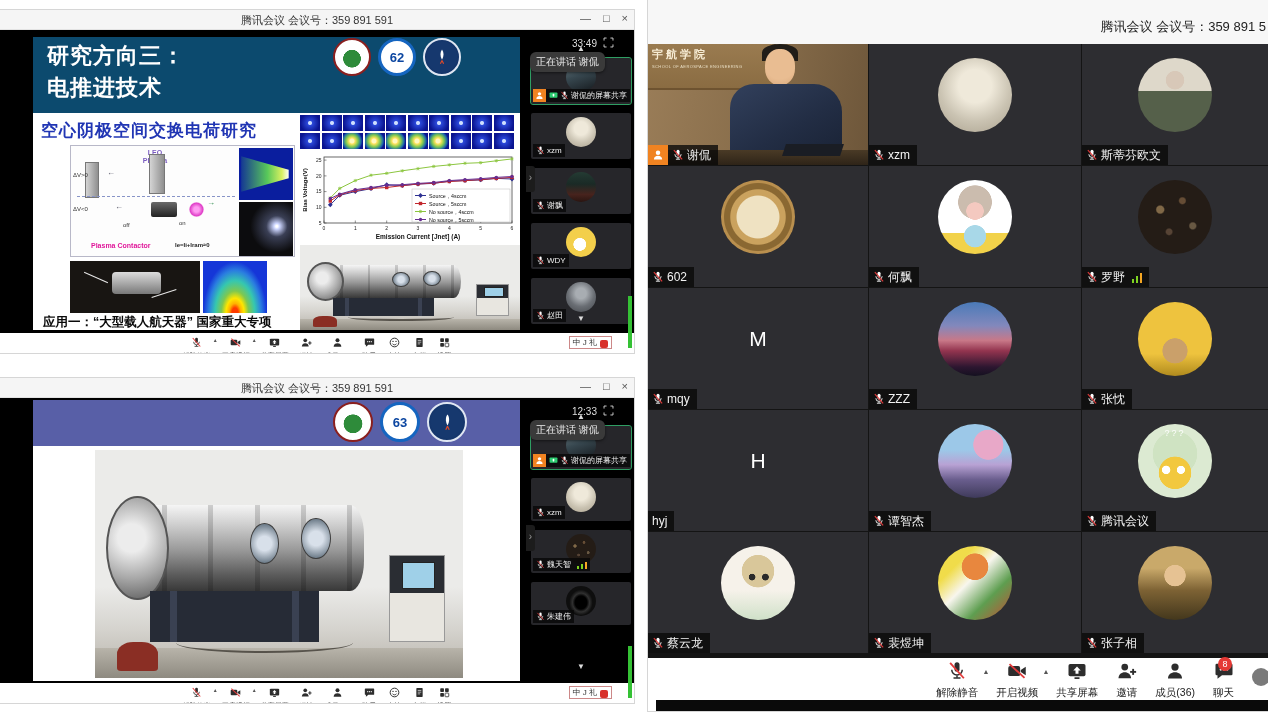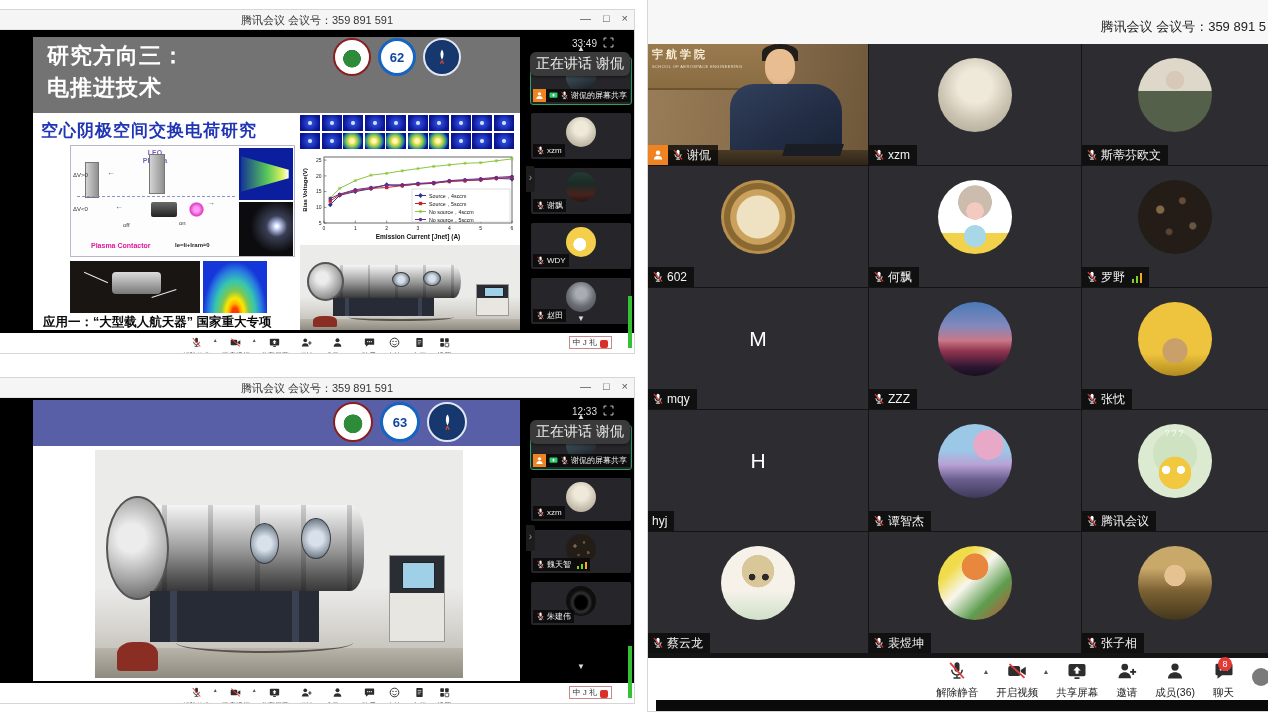--- a/index.html
+++ b/index.html
@@ -20,21 +20,21 @@
 
   
   .content { position:absolute; left:0; top:20px; right:0; background:#000; }
   #win-top .content { height:303px; }
   #win-bottom .content { height:283px; }
   .timer { position:absolute; top:4px; right:20px; display:flex; align-items:center; gap:6px; z-index:4; }
   .timer .t-txt { color:#ddd; font-size:10px; }
 
   
   .slide { position:absolute; left:33px; top:7px; width:487px; height:293px; background:#fff; }
-  .slide-band { position:absolute; left:0; top:0; width:487px; height:76px; background:#737373; }
+  .slide-band { position:absolute; left:0; top:0; width:487px; height:76px; background:#0c4a6e; }
   .slide-title { position:absolute; left:14px; top:3px; color:#fff; font-size:22px; font-weight:bold; line-height:32px; letter-spacing:1px; }
   .logos { position:absolute; left:300px; top:1px; display:flex; gap:7px; }
   .logo { width:38px; height:38px; border-radius:50%; position:relative; }
   .logo-tree { background:radial-gradient(circle at 50% 55%, #2e8b3a 34%, #fff 36%); border:2px solid #8a1f1f; }
   .logo-badge { background:#fff; border:3px solid #1565c0; display:flex; align-items:center; justify-content:center;
     color:#0d47a1; font-weight:bold; font-size:13px; }
   .logo-rocket { background:radial-gradient(circle at 50% 50%, #16386e 60%, #0d2a5e 100%); border:2px solid #dfe6f2; display:flex; align-items:center; justify-content:center; }
   .slide-sub { position:absolute; left:8px; top:82px; font-size:17px; font-weight:bold; color:#2136b4; letter-spacing:1px; }
   .slide-cap { position:absolute; left:10px; top:277px; font-size:12.5px; font-weight:bold; color:#0a0a0a; white-space:nowrap; }
 
@@ -112,21 +112,21 @@
   .sb-tile { position:relative; height:46px; background:#26262a; border-radius:2px; overflow:hidden; }
   .short .sb-tile { height:43px; }
   .sb-tile.speaking { outline:1px solid #2f9e63; }
   .sb-av { position:absolute; left:50%; top:4px; transform:translateX(-50%); width:30px; height:30px; border-radius:50%; }
   .sb-row { position:absolute; left:2px; bottom:2px; display:flex; align-items:center; }
   .host-badge { background:#f08321; display:flex; align-items:center; justify-content:center; }
   .host-badge.sb { width:13px; height:13px; }
   .host-badge.g { width:20px; height:20px; }
   .sb-lab { height:13px; background:rgba(8,8,8,.8); display:flex; align-items:center; gap:2px; padding:0 3px; }
   .sb-name { font-size:8px; color:#efefef; white-space:nowrap; }
-  .sb-tip { position:absolute; top:22px; left:2px; background:#3a3a3a; color:#eee; font-size:14px; padding:3px 6px;
+  .sb-tip { position:absolute; top:22px; left:2px; background:#3a3a3a; color:#eee; font-size:10px; padding:3px 6px;
     border-radius:6px; z-index:6; white-space:nowrap; box-shadow:0 1px 3px rgba(0,0,0,.5); }
   .sb-collapse { position:absolute; left:-2px; top:45%; width:9px; height:26px; background:#1c1c1c; color:#999;
     font-size:10px; line-height:24px; text-align:center; border-radius:0 3px 3px 0; z-index:3; }
 
   
   .sig { display:inline-flex; align-items:flex-end; height:11px; margin-left:2px; }
   .sig i { display:inline-block; width:2.5px; margin-left:1.5px; background:#7ed321; }
   .sig i:nth-child(1){height:4px;} .sig i:nth-child(2){height:7px;} .sig i:nth-child(3){height:10px; background:#f5a623;}
   .sb-row .sig { height:8px; } .sb-row .sig i:nth-child(1){height:3px;} .sb-row .sig i:nth-child(2){height:5px;} .sb-row .sig i:nth-child(3){height:7px;}
 

